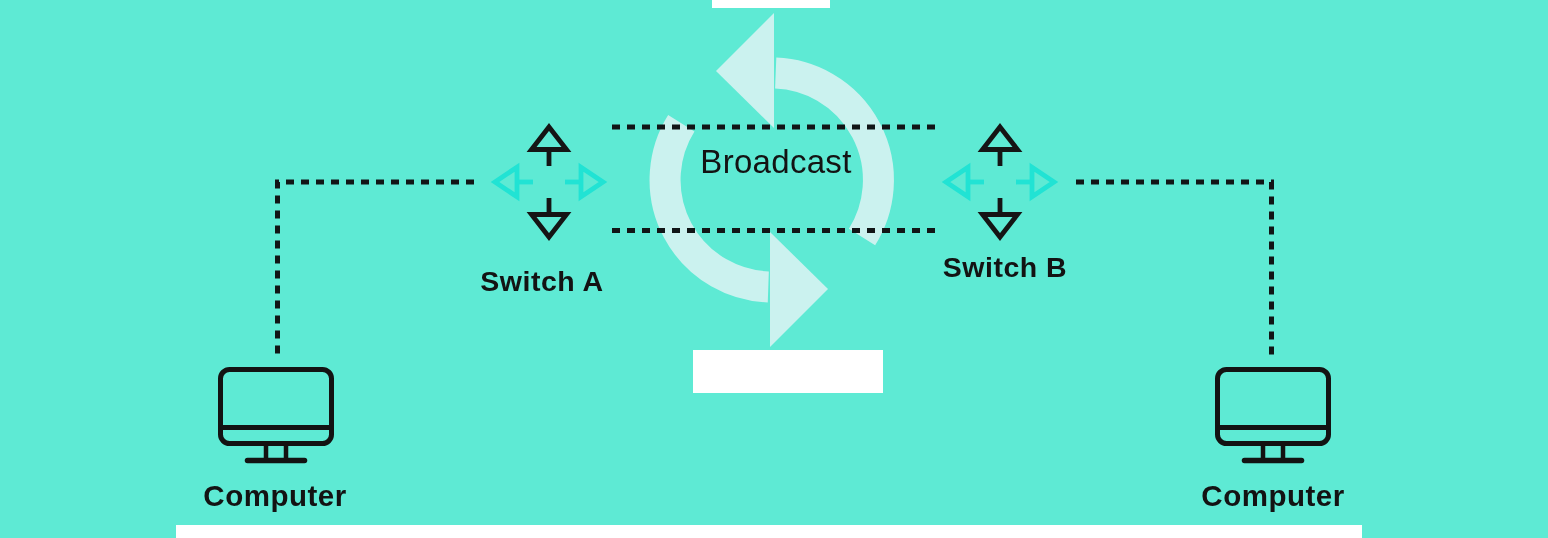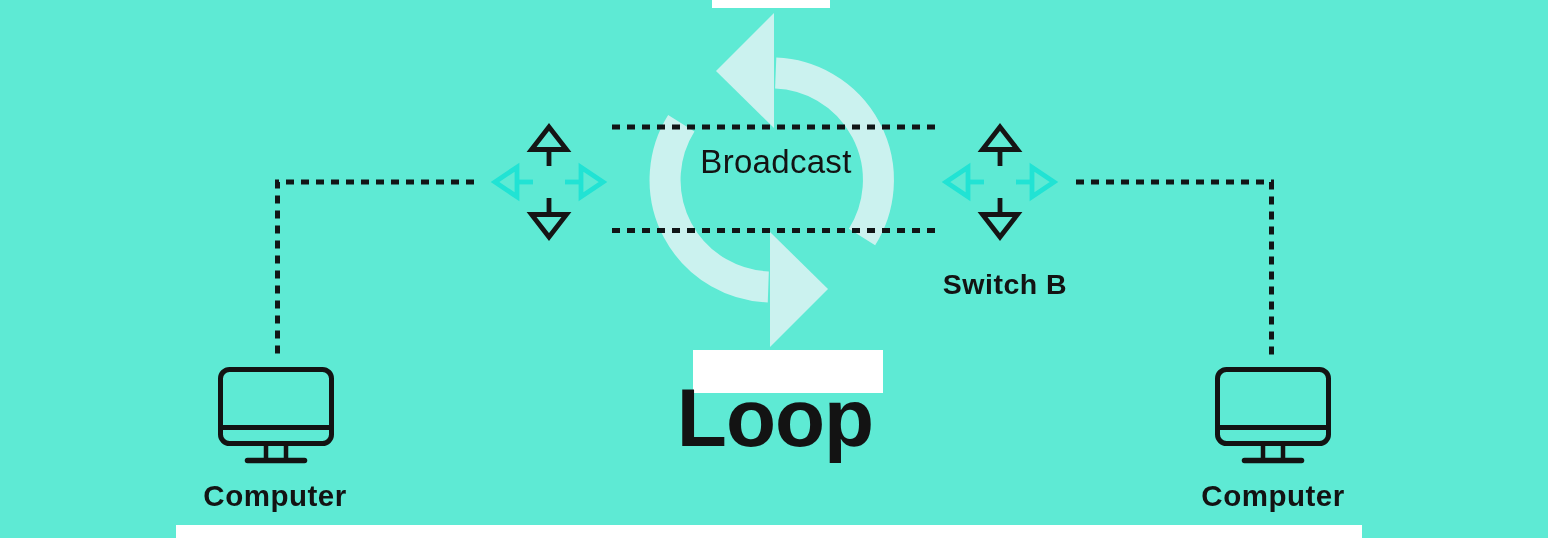--- a/index.html
+++ b/index.html
@@ -123,20 +123,20 @@
       <path d="M 2.5 60.5 H 113.5"></path>
       <path d="M 48 77 V 91 M 68 77 V 91" stroke-width="4.5"></path>
       <path d="M 29.5 93.5 H 86.5" stroke-width="5.5" stroke-linecap="round"></path>
     </g>
   </svg>
 
   <div class="lbl center-lbl" style="left:776px; top:144px;">
     <div>Broadcast</div>
   </div>
 
-  <div class="lbl node-lbl" style="left:1005px; top:270px;">Switch B</div>
+  <div class="lbl node-lbl" style="left:542px; top:267px;">Switch A</div>
+  <div class="lbl node-lbl" style="left:1005px; top:253px;">Switch B</div>
 
-  <div class="lbl loop-lbl" style="left:775px; top:377px;">Loop</div>
 
   <div class="lbl node-lbl" style="left:275px; top:482px; font-size:29.5px;">Computer</div>
   <div class="lbl node-lbl" style="left:1273px; top:482px; font-size:29.5px;">Computer</div>
 
 </div>
 
 </body></html>

